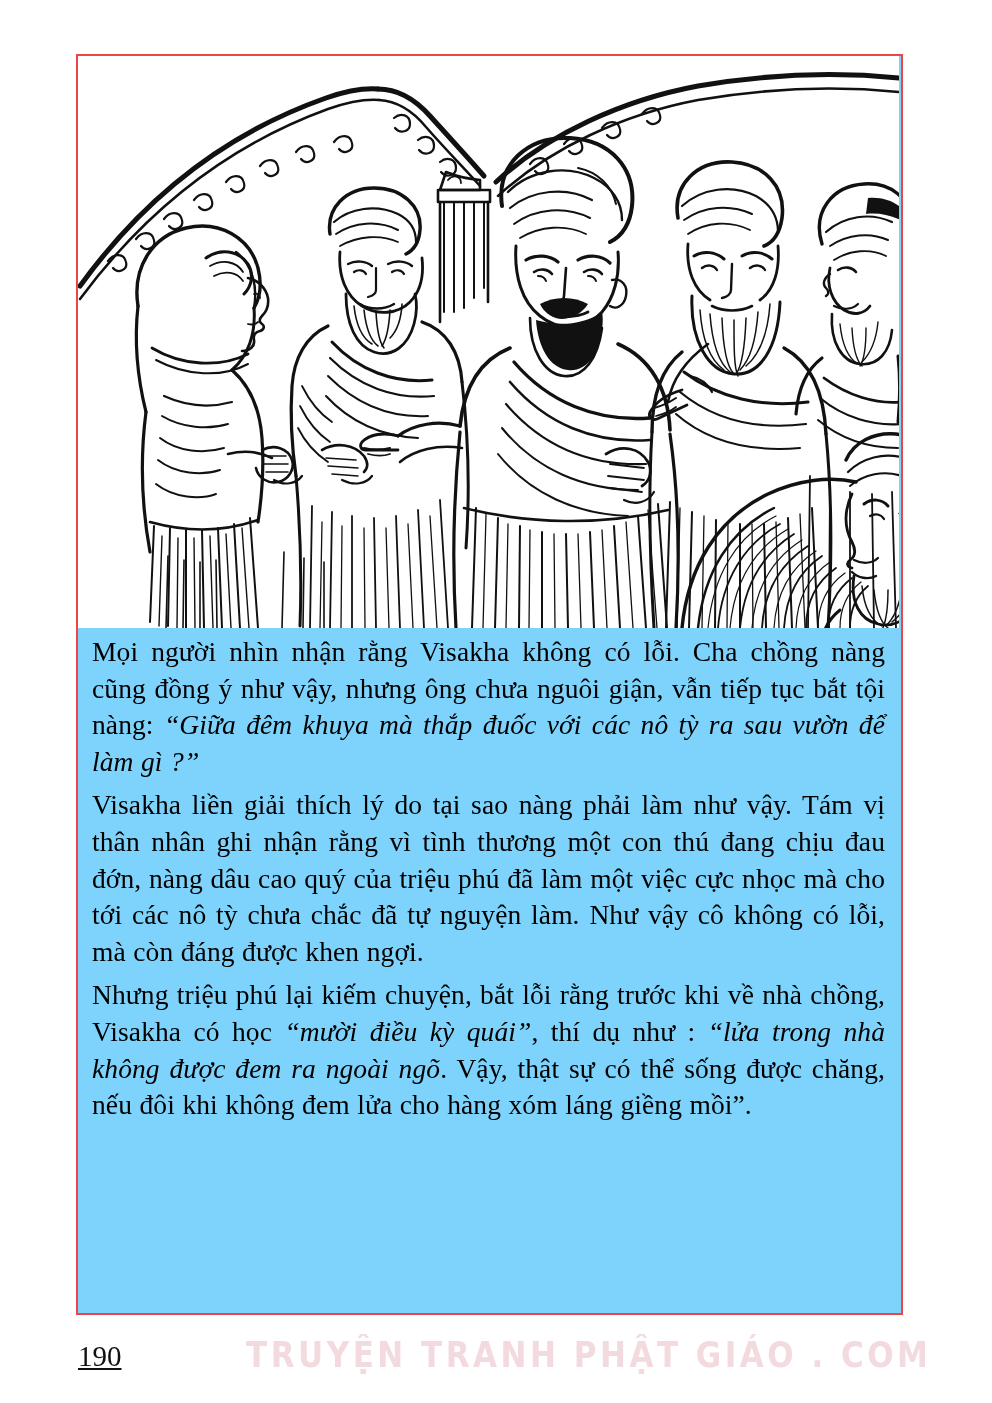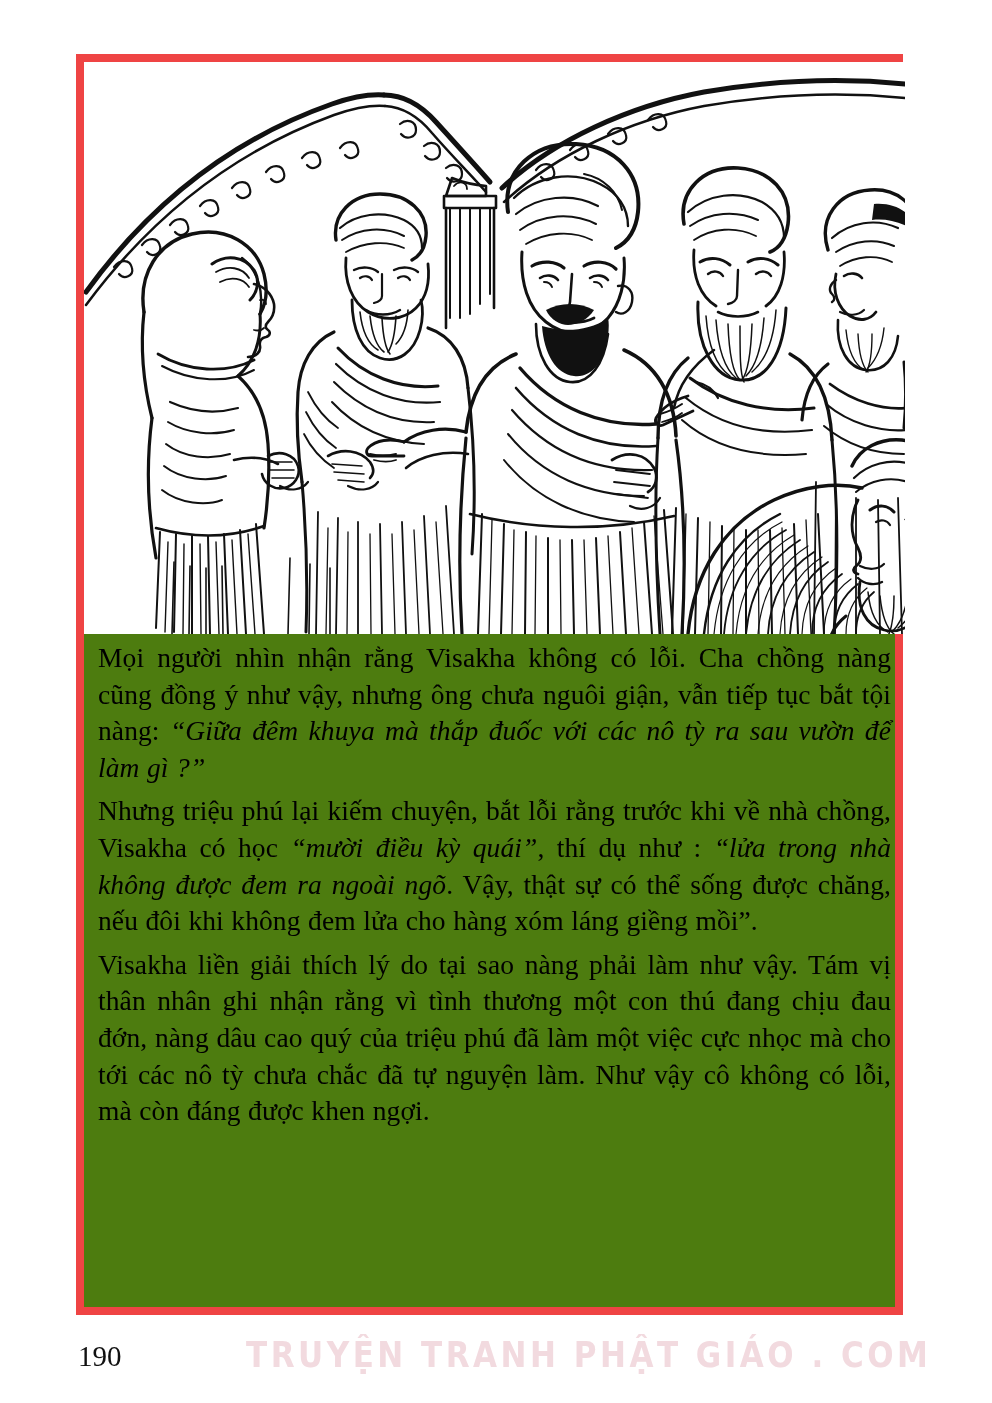--- a/index.html
+++ b/index.html
@@ -16,23 +16,23 @@
     color: #000000;
   }
 
   
   #page-frame {
     position: absolute;
     left: 76px;
     top: 54px;
     width: 827px;
     height: 1261px;
-    border: 8px solid #ef4444;
+    border: 2px solid #ef4444;
     box-sizing: border-box;
-    background: #4d7c0f;
+    background: #7dd3fc;
   }
 
   
   #illustration {
     position: absolute;
     left: 0;
     top: 0;
     width: 821px;
     height: 572px;
     overflow: hidden;
@@ -77,20 +77,21 @@
     height: 73px;
   }
   #page-number {
     position: absolute;
     left: 78px;
     top: 12px;
     font-size: 29px;
     line-height: 1;
     color: #111111;
     font-family: "Liberation Serif", "DejaVu Serif", serif;
+    text-decoration: underline;
   }
   #watermark {
     position: absolute;
     left: 246px;
     top: 8px;
     font-size: 31px;
     line-height: 1;
     letter-spacing: 3.5px;
     color: #f2dadf;
     font-family: "DejaVu Sans", "Liberation Sans", sans-serif;
@@ -503,23 +504,23 @@
         </g>
 
       </g>
     </svg>
   </div>
 
   <div id="body-text">
 
     <p class="para"><span>Mọi người nhìn nhận rằng Visakha không có lỗi. Cha chồng nàng cũng đồng ý như vậy, nhưng ông chưa nguôi giận, vẫn tiếp tục bắt tội nàng: </span><i>“Giữa đêm khuya mà thắp đuốc với các nô tỳ ra sau vườn để làm gì ?”</i></p>
 
+    <p class="para"><span>Visakha liền giải thích lý do tại sao nàng phải làm như vậy. Tám vị thân nhân ghi nhận rằng vì tình thương một con thú đang chịu đau đớn, nàng dâu cao quý của triệu phú đã làm một việc cực nhọc mà cho tới các nô tỳ chưa chắc đã tự nguyện làm. Như vậy cô không có lỗi, mà còn đáng được khen ngợi.</span></p>
+
     <p class="para"><span>Nhưng triệu phú lại kiếm chuyện, bắt lỗi rằng trước khi về nhà chồng, Visakha có học </span><i>“mười điều kỳ quái”</i><span>, thí dụ như : </span><i>“lửa trong nhà không được đem ra ngoài ngõ</i><span>. Vậy, thật sự có thể sống được chăng, nếu đôi khi không đem lửa cho hàng xóm láng giềng mồi”.</span></p>
-
-    <p class="para"><span>Visakha liền giải thích lý do tại sao nàng phải làm như vậy. Tám vị thân nhân ghi nhận rằng vì tình thương một con thú đang chịu đau đớn, nàng dâu cao quý của triệu phú đã làm một việc cực nhọc mà cho tới các nô tỳ chưa chắc đã tự nguyện làm. Như vậy cô không có lỗi, mà còn đáng được khen ngợi.</span></p>
 
 
   </div>
 
 </div>
 
 <div id="footer">
   <div id="page-number">190</div>
   <div id="watermark">TRUYỆN TRANH PHẬT GIÁO . COM</div>
 </div>

